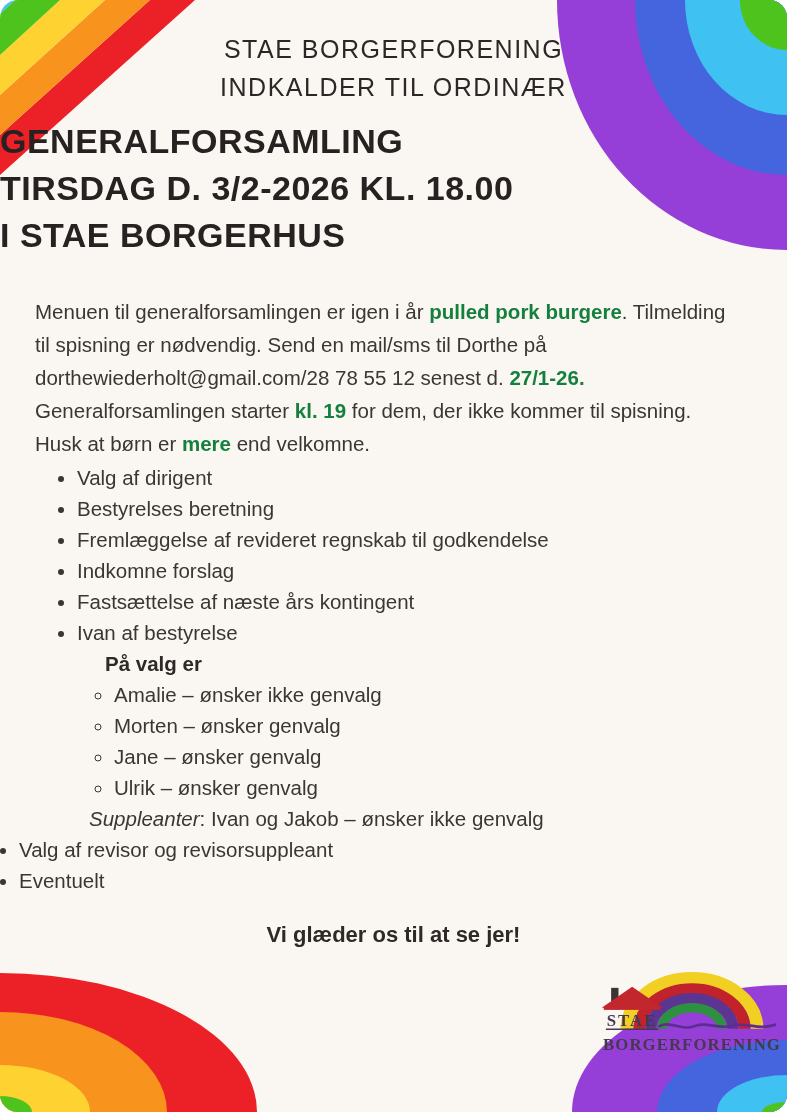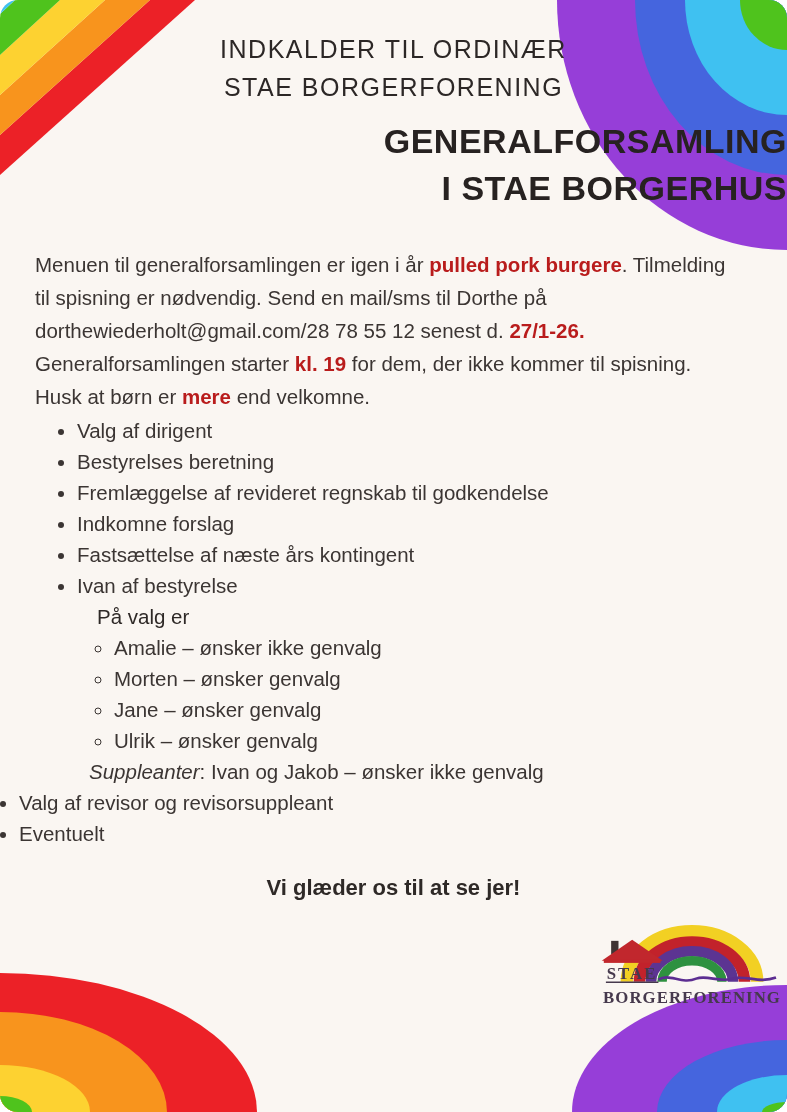--- a/index.html
+++ b/index.html
@@ -25,50 +25,50 @@
   .subheader {
     text-align: center;
     font-size: 25px;
     line-height: 38px;
     letter-spacing: 1.5px;
     font-weight: 400;
     color: #2c2726;
   }
   .title {
     margin-top: 12px;
-    text-align: right;
+    text-align: left;
     font-size: 34px;
     line-height: 47px;
     font-weight: 700;
     letter-spacing: 0.5px;
     color: #272221;
   }
   .intro {
     margin: 36px 0 0 35px;
     width: 700px;
     font-size: 20.5px;
     line-height: 33px;
   }
-  .intro strong, .agenda strong { color: #b91c1c; }
+  .intro strong, .agenda strong { color: #15803d; }
   .agenda-heading {
     margin: 19px 0 0 35px;
     font-size: 20.5px;
     line-height: 33px;
   }
   ul.agenda {
     margin: 2px 0 0 0;
     padding-left: 77px;
     list-style: disc outside;
     font-size: 20.5px;
   }
   ul.agenda > li { line-height: 31px; }
   ul.agenda.continued { margin-top: 0; padding-left: 19px; }
   .on-election {
-    margin-left: 20px;
-    font-weight: 400;
+    margin-left: 28px;
+    font-weight: 700;
     line-height: 31px;
     color: #2e2927;
   }
   ul.candidates {
     margin: 0;
     padding-left: 37px;
     list-style: circle outside;
   }
   ul.candidates > li { line-height: 31px; }
   .substitutes { margin-left: 12px; line-height: 31px; }
@@ -120,26 +120,27 @@
       <path d="M 572,1112 A 215,127 0 0 1 787,985 L 787,1112 Z" fill="#963ed8"></path>
       <path d="M 657,1112 A 130,72 0 0 1 787,1040 L 787,1112 Z" fill="#4565de"></path>
       <path d="M 717,1112 A 70,37 0 0 1 787,1075 L 787,1112 Z" fill="#3fc1f1"></path>
       <path d="M 762,1112 A 25,10 0 0 1 787,1102 L 787,1112 Z" fill="#4fc31d"></path>
     </g>
   </svg>
 
   <div class="content">
 
     <div class="subheader">
+      <div>STAE BORGERFORENING</div>
       <div>INDKALDER TIL ORDINÆR</div>
-      <div>STAE BORGERFORENING</div>
     </div>
 
     <div class="title">
       <div>GENERALFORSAMLING</div>
+      <div>TIRSDAG D. 3/2-2026 KL. 18.00</div>
       <div>I STAE BORGERHUS</div>
     </div>
 
     <p class="intro"><span>Menuen til generalforsamlingen er igen i år </span><strong>pulled pork burgere</strong><span>. Tilmelding til spisning er nødvendig. Send en mail/sms til Dorthe på dorthewiederholt@gmail.com/28 78 55 12 senest d. </span><strong>27/1-26.</strong><span> Generalforsamlingen starter </span><strong>kl. 19</strong><span> for dem, der ikke kommer til spisning. Husk at børn er </span><strong>mere</strong><span> end velkomne.</span></p>
 
 
     <ul class="agenda">
       <li><span>Valg af dirigent</span></li>
       <li><span>Bestyrelses beretning</span></li>
       <li><span>Fremlæggelse af revideret regnskab til godkendelse</span></li>

